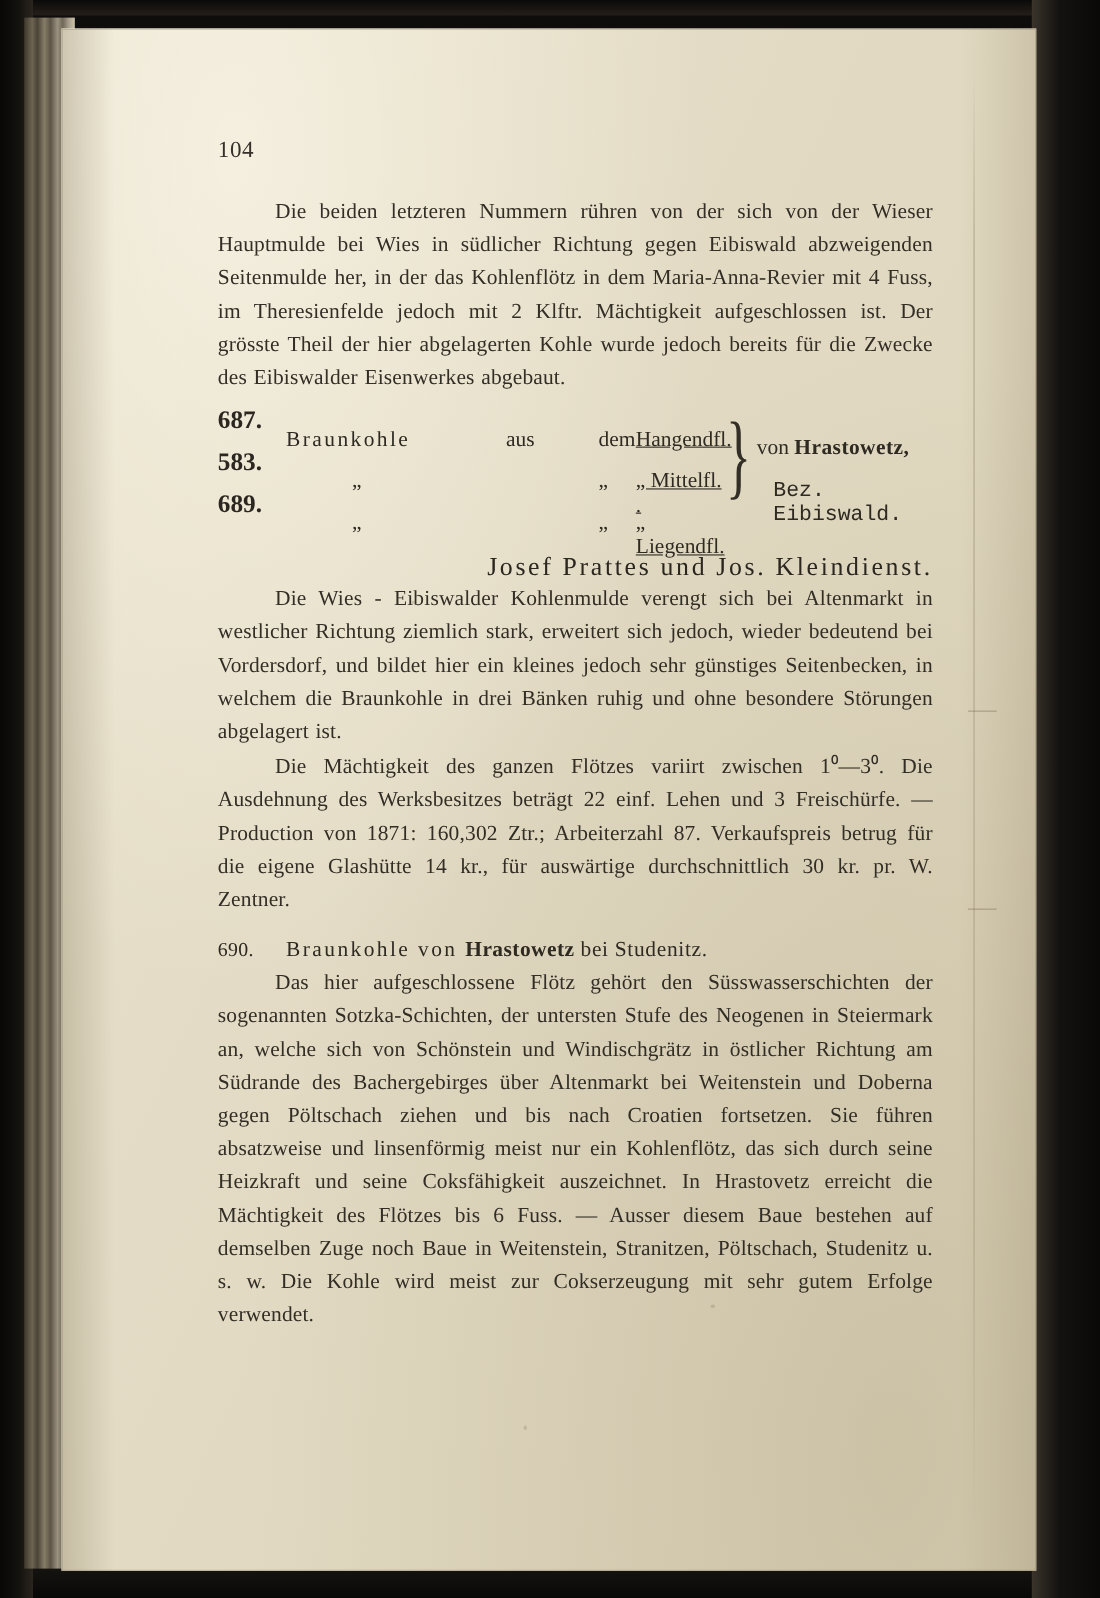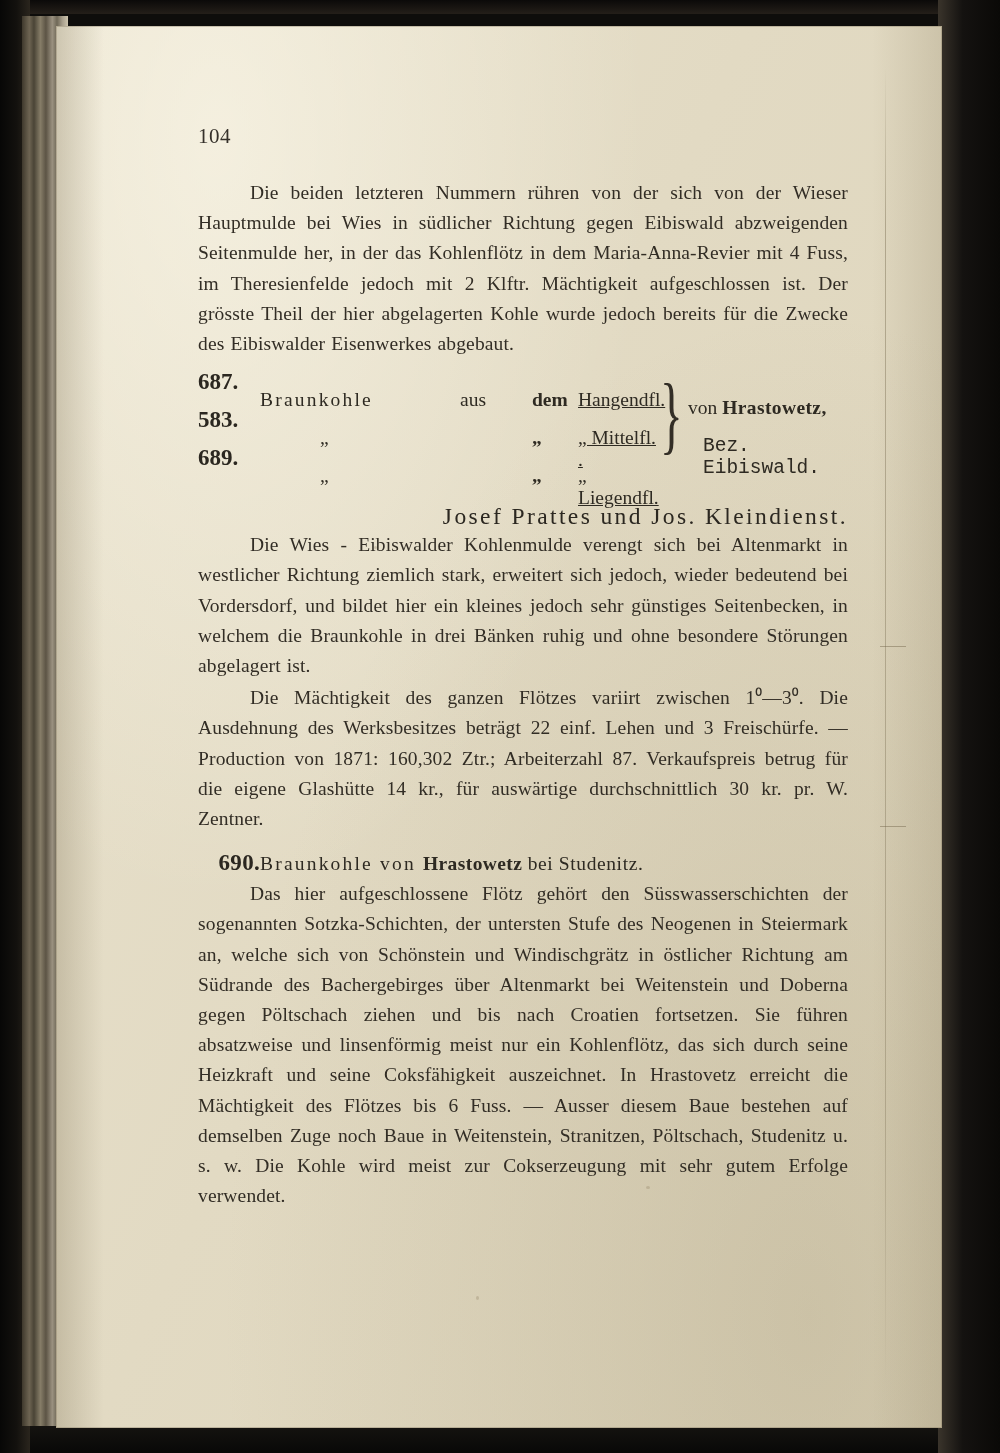--- a/index.html
+++ b/index.html
@@ -146,25 +146,24 @@
     position: relative;
     display: flex;
     align-items: baseline;
     font-size: 19.5px;
     line-height: 30px;
     margin-top: 8px;
   }
   .entry .num {
     width: 62px;
     flex: 0 0 62px;
-    font-size: 23px;
-    font-weight: bold;
+    font-size: 18px;
+    font-weight: normal;
     color: #2b2720;
     letter-spacing: 0.3px;
-    text-align: right;
   }
   .entry .body {
     flex: 1 1 auto;
     letter-spacing: 0.6px;
   }
   .spaced {
     letter-spacing: 2.2px;
   }
 
   
@@ -184,21 +183,21 @@
     color: #2b2720;
   }
   .group .mid {
     width: 400px;
     position: relative;
     font-size: 19.5px;
   }
   .group .mid .c1 { position:absolute; left: 0px; }
   .group .mid .c2 { position:absolute; left: 60px; }
   .group .mid .c3 { position:absolute; left: 200px; }
-  .group .mid .c4 { position:absolute; left: 272px; font-weight: bold; }
+  .group .mid .c4 { position:absolute; left: 284px; }
   .group .mid .c5 { position:absolute; left: 318px; text-decoration: underline; }
   .brace {
     position: absolute;
     left: 462px;
     top: 2px;
     font-size: 86px;
     line-height: 86px;
     color: #332e26;
     font-family: "Liberation Serif", serif;
     transform: scaleX(0.55);

